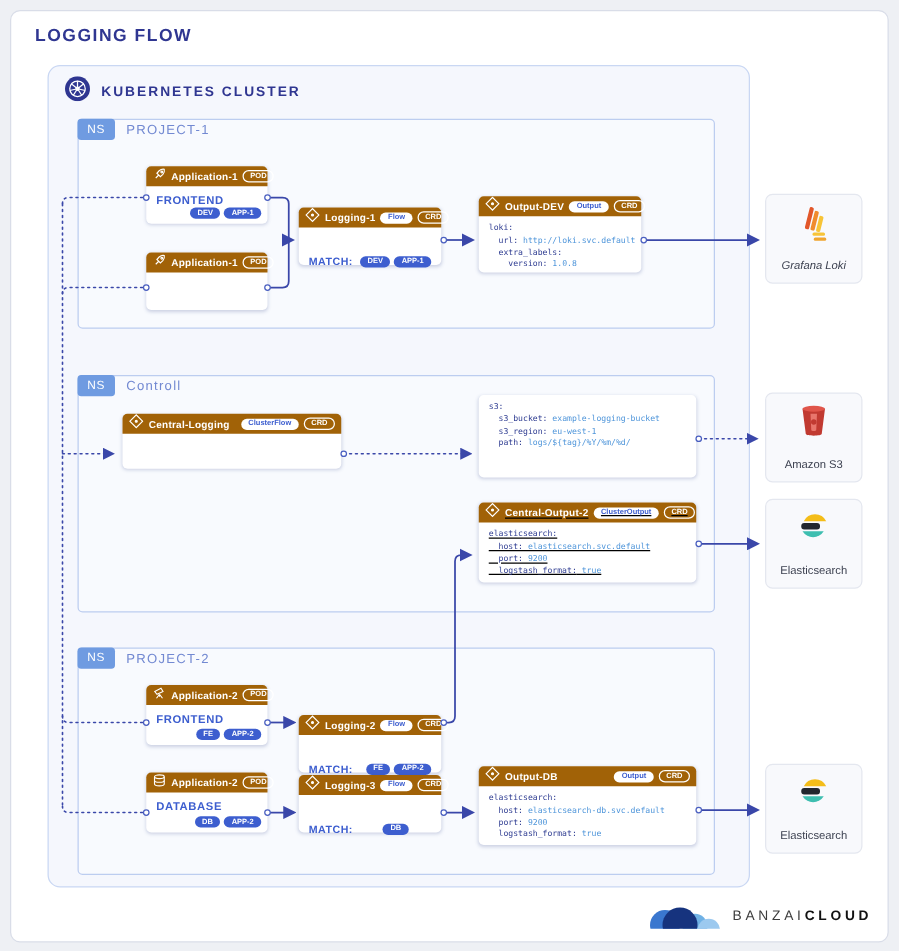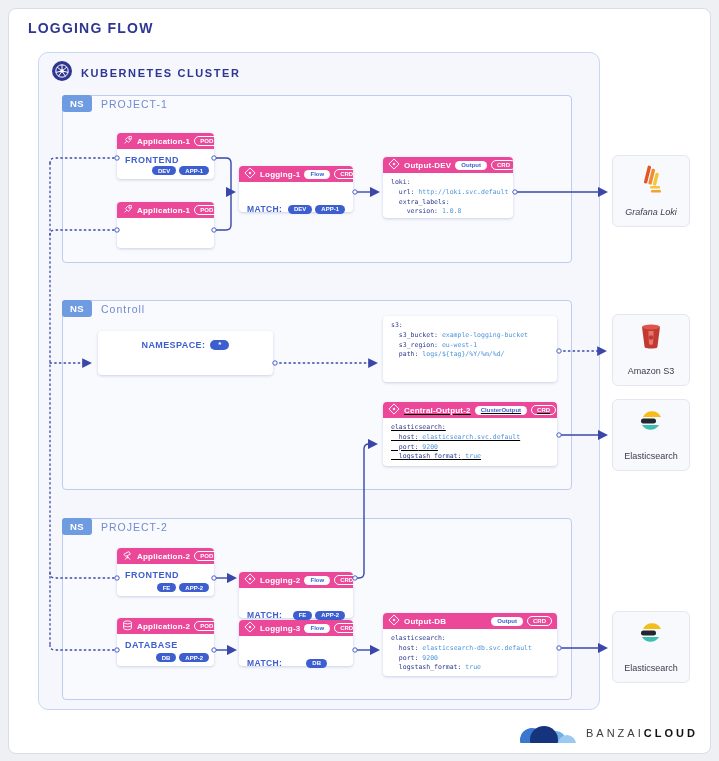--- a/index.html
+++ b/index.html
@@ -8,24 +8,24 @@
   .page{position:absolute;left:8px;top:8px;width:701px;height:744px;background:#ffffff;
         border:1px solid #d9dde8;border-radius:8px;}
   .page-title{position:absolute;left:28px;top:20px;font-size:14px;font-weight:bold;
         letter-spacing:1.2px;color:#2f3691;}
   .cluster{position:absolute;left:38px;top:52px;width:560px;height:656px;background:#f5f7fd;
         border:1px solid #c9d7f3;border-radius:10px;z-index:1;}
   .cluster-head{position:absolute;left:52px;top:61px;display:flex;align-items:center;gap:9px;z-index:2;}
   .cluster-label{font-size:11px;font-weight:bold;letter-spacing:1.6px;color:#2f3691;}
   .ns{position:absolute;border:1px solid #bccdf0;border-radius:4px;background:rgba(255,255,255,.35);z-index:2;}
   .ns-tag{position:absolute;left:-1px;top:-1px;width:30px;height:17px;background:#6f9be1;color:#fff;
-        font-size:9.5px;font-weight:bold;border-radius:3px;display:flex;align-items:center;justify-content:center;letter-spacing:.5px;}
+        font-size:9.5px;font-weight:normal;border-radius:3px;display:flex;align-items:center;justify-content:center;letter-spacing:.5px;}
   .ns-label{position:absolute;left:38px;top:2px;font-size:10.5px;color:#7289d2;letter-spacing:1px;}
   .card{position:absolute;background:#fff;border-radius:4px;box-shadow:0 1px 3px rgba(46,64,130,.22);z-index:3;}
-  .chead{display:flex;align-items:center;gap:4px;height:16px;background:#ec4899;border-radius:4px 4px 0 0;
+  .chead{display:flex;align-items:center;gap:4px;height:16px;background:#a16207;border-radius:4px 4px 0 0;
         padding:0 5px;color:#fff;white-space:nowrap;}
   .ctitle{font-size:8px;font-weight:bold;letter-spacing:.2px;}
   .pill-outline{border:1px solid #fff;border-radius:8px;font-size:6px;font-weight:bold;color:#fff;
         padding:1px 5px;line-height:1;}
   .pill-white{background:#fff;border-radius:8px;font-size:6px;font-weight:bold;color:#3d5ecf;
         padding:1.5px 6px;line-height:1;}
   .ml-auto{margin-left:auto;}
   .tag{background:#3d5ecf;border-radius:8px;font-size:6px;font-weight:bold;color:#fff;
         padding:1.5px 6px;line-height:1;}
   .app-body{position:relative;height:calc(100% - 16px);}
@@ -159,23 +159,30 @@
     </div>
     <div class="code">
       <div class="cl"><span class="k">loki:</span><span class="v"></span></div>
       <div class="cl"><span class="k">  url:</span><span class="v"> http://loki.svc.default</span></div>
       <div class="cl"><span class="k">  extra_labels:</span><span class="v"></span></div>
       <div class="cl"><span class="k">    version:</span><span class="v"> 1.0.8</span></div>
     </div>
   </div>
 
   <div class="card" style="left:98px;top:331px;width:175px;height:44px;">
-    <div class="ns-row">
-      <span class="match-label">NAMESPACE:</span>
-      <span class="tag" style="padding:1px 8px;font-size:8px;">*</span>
+    <div class="chead">
+      <span>
+        <svg width="12" height="12" viewBox="0 0 12 12" fill="none" stroke="#fff" stroke-width="0.9">
+          <rect x="2.4" y="2.4" width="7.2" height="7.2" transform="rotate(45 6 6)"></rect>
+            <circle cx="6" cy="6" r="0.8" fill="#fff"></circle>
+        </svg>
+      </span>
+      <span class="ctitle">Central-Logging</span>
+      <span class="pill-white ml-auto">ClusterFlow</span>
+      <span class="pill-outline">CRD</span>
     </div>
   </div>
 
   <div class="card" style="left:383px;top:316px;width:174px;height:66px;">
     <div class="code">
       <div class="cl"><span class="k">s3:</span><span class="v"></span></div>
       <div class="cl"><span class="k">  s3_bucket:</span><span class="v"> example-logging-bucket</span></div>
       <div class="cl"><span class="k">  s3_region:</span><span class="v"> eu-west-1</span></div>
       <div class="cl"><span class="k">  path:</span><span class="v"> logs/${tag}/%Y/%m/%d/</span></div>
     </div>

